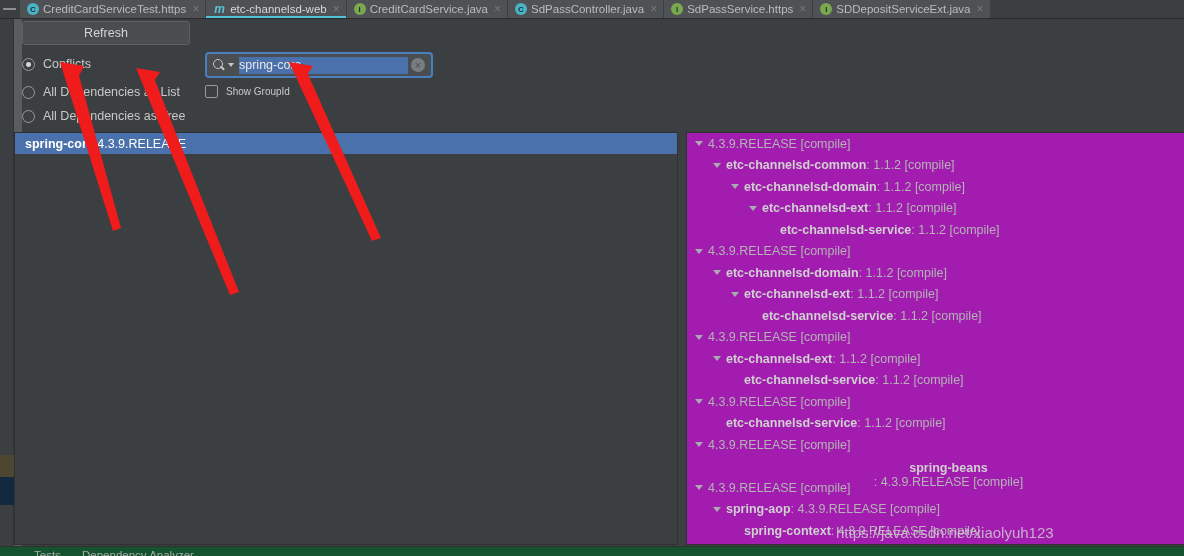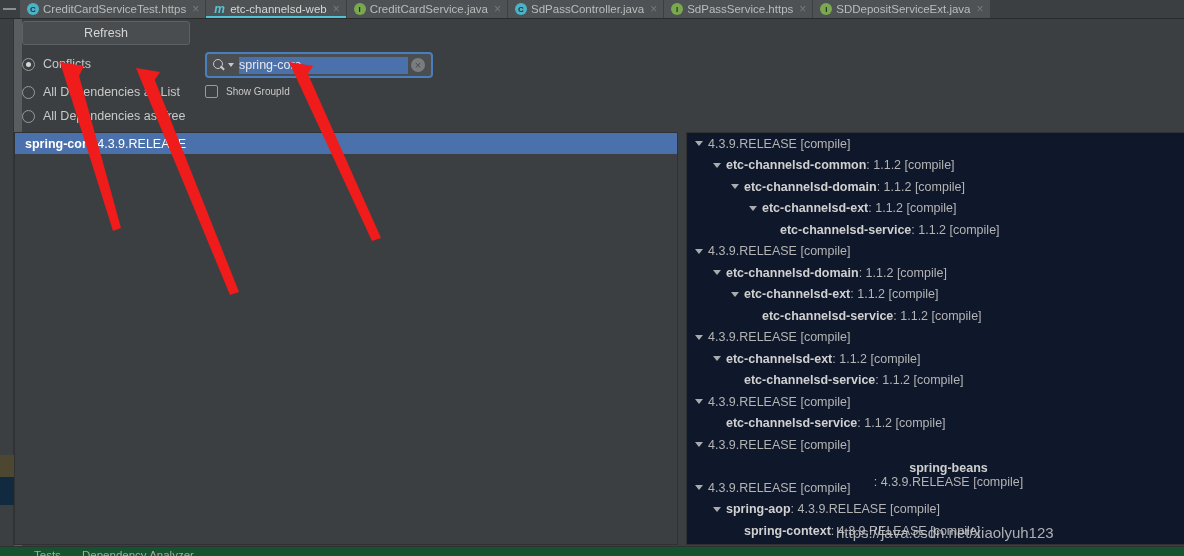--- a/index.html
+++ b/index.html
@@ -126,21 +126,21 @@
   .list-sel {
     margin: 0; height: 21px; background: #4a71ab;
     display: flex; align-items: center; padding-left: 10px; gap: 0;
     color: #ffffff; font-size: 12.5px;
   }
   .list-sel b { font-weight: bold; }
   .list-sel .ver { font-weight: normal; }
 
   .panel-right {
     position: absolute; left: 686px; top: 132px; width: 498px; height: 413px;
-    background: #0f172a; border: 1px solid #2f3133; border-right: none;
+    background: #a21caf; border: 1px solid #2f3133; border-right: none;
     overflow: hidden;
   }
   .trow {
     height: 21.5px; display: flex; align-items: center;
     font-size: 12.5px; color: #b4b4b4; white-space: nowrap;
   }
   .tri {
     width: 0; height: 0; border-left: 4.5px solid transparent; border-right: 4.5px solid transparent;
     border-top: 5.5px solid #a9acae; margin-right: 5px; flex: 0 0 auto;
   }

